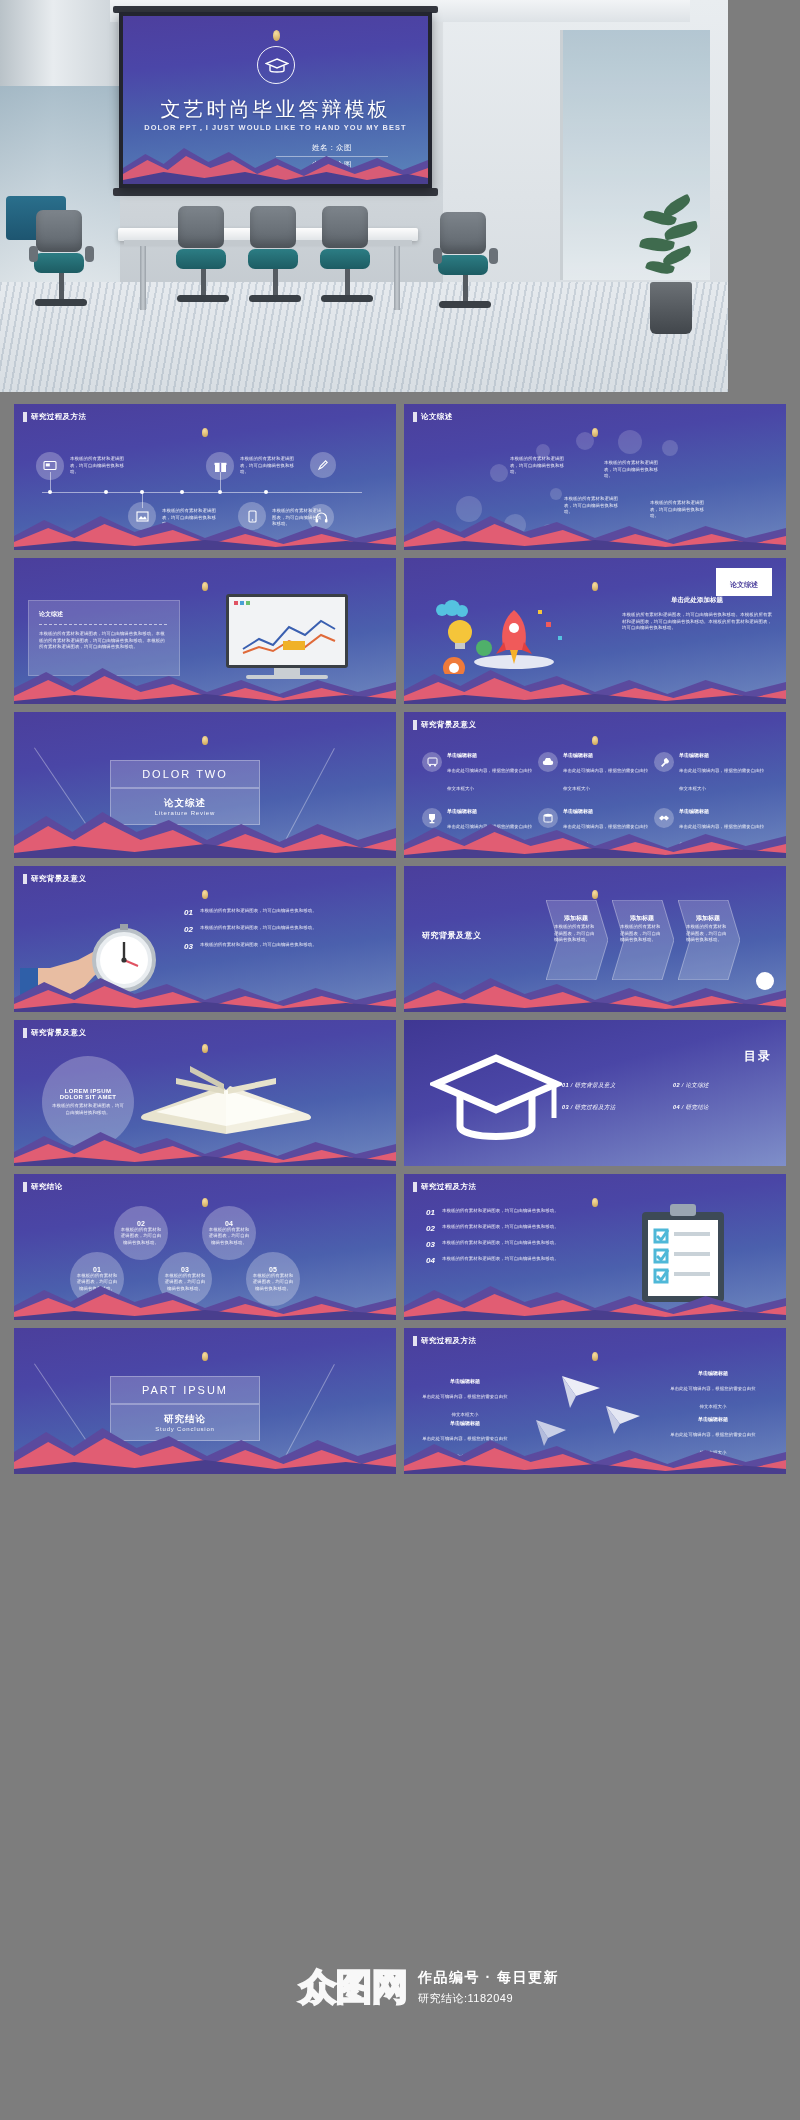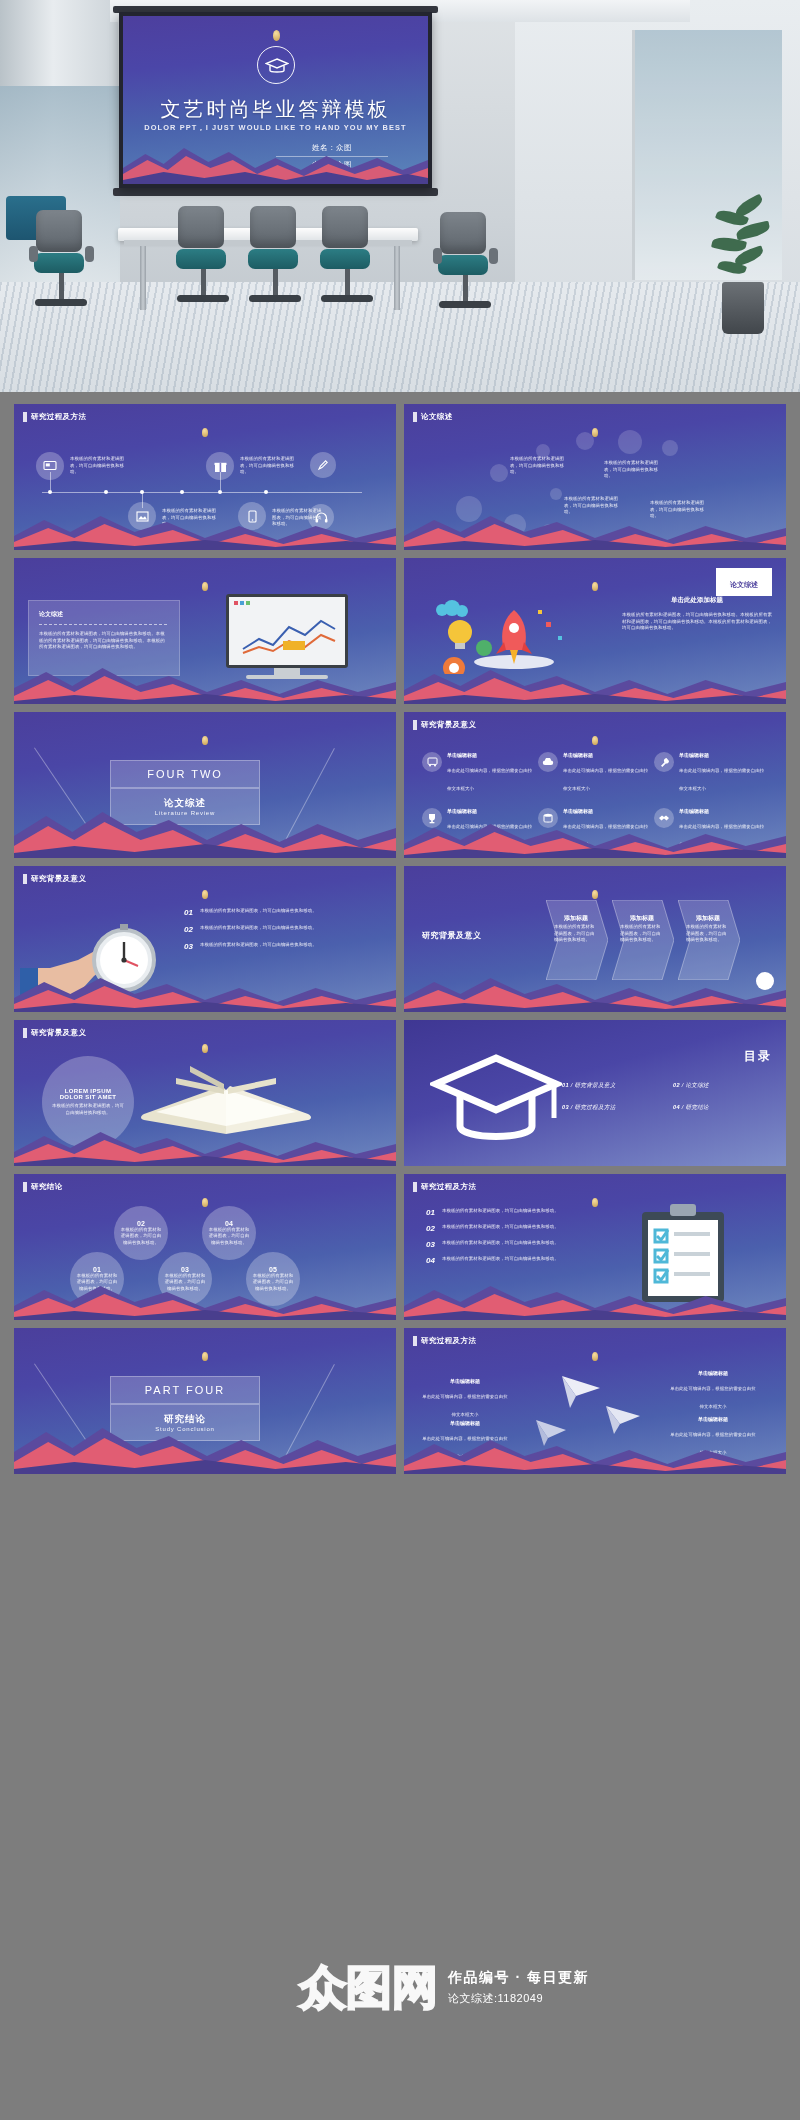--- a/index.html
+++ b/index.html
@@ -7,21 +7,21 @@
   body {
     font-family: "Liberation Sans", "DejaVu Sans", sans-serif;
     background: #7d7d7d;
     overflow: hidden;
     position: relative;
   }
 
   
   .hero {
     position: relative;
-    width: 800px;
+    width: 728px;
     height: 392px;
     overflow: hidden;
     background: linear-gradient(180deg, #dfe3e6 0%, #cdd3d8 55%, #b9c0c6 100%);
   }
   .hero-wall-left {
     position: absolute; left: 0; top: 0; width: 118px; height: 392px;
     background: linear-gradient(90deg,#b9c2c8 0%, #e8ecef 45%, #cdd4d9 100%);
   }
   .hero-wall-right {
     position: absolute; right: 0; top: 0; width: 285px; height: 392px;
@@ -241,21 +241,21 @@
   
   .numl { color: #fff; font-style: italic; font-weight: 700; font-size: 8px; }
 
   
   .wm {
     position: absolute; left: 300px; bottom: 96px; width: 488px; height: 74px;
     display: flex; align-items: center; gap: 10px; pointer-events: none;
   }
   .wm-logo { display: flex; gap: 5px; }
   .wm-ch {
-    color: rgba(255,255,255,.95); font-size: 46px; font-weight: 700; line-height: 1;
+    color: rgba(255,255,255,.95); font-size: 36px; font-weight: 700; line-height: 1;
     -webkit-text-stroke: 2.5px rgba(255,255,255,.95);
     color: transparent;
   }
   .wm-right { color: #fff; }
   .wm-slogan { font-size: 14px; font-weight: 700; letter-spacing: 1.5px; }
   .wm-id { font-size: 11px; margin-top: 4px; letter-spacing: .5px; }
 </style>
 </head>
 <body>
 
@@ -496,21 +496,21 @@
       <path d="M0 40 L0 26 L30 10 L56 22 L86 6 L120 22 L152 12 L190 28 L224 16 L262 30 L300 16 L340 28 L380 18 L380 40 Z" fill="#5b4a9e"></path>
       <path d="M0 40 L0 32 L34 18 L60 28 L90 14 L126 28 L158 20 L196 34 L230 24 L268 34 L306 24 L346 34 L380 26 L380 40 Z" fill="#ef5f6e" opacity=".9"></path>
       <path d="M0 40 L0 37 L60 31 L120 36 L190 30 L260 37 L330 31 L380 35 L380 40 Z" fill="#493e8d"></path>
     </svg>
   </div>
 
   <div class="sl">
     <div class="sl-dot"></div>
     <div class="diag" style="left:20px;top:36px;height:150px;transform:rotate(-34deg)"></div>
     <div class="diag" style="left:320px;top:36px;height:150px;transform:rotate(28deg)"></div>
-    <div class="part-box part-en" style="position:absolute;left:96px;top:48px;width:150px">FOUR TWO</div>
+    <div class="part-box part-en" style="position:absolute;left:96px;top:48px;width:150px">DOLOR TWO</div>
     <div class="part-box" style="position:absolute;left:96px;top:76px;width:150px;padding:8px 0">
       <div class="part-zh">论文综述</div>
       <div class="part-sub">Literature Review</div>
     </div>
     <svg class="mtn tall" viewBox="0 0 380 52" preserveAspectRatio="none">
       <path d="M0 52 L0 30 L32 10 L58 26 L88 6 L122 26 L154 14 L192 34 L226 18 L264 36 L302 18 L342 34 L380 22 L380 52 Z" fill="#5b4a9e"></path>
       <path d="M0 52 L0 40 L34 20 L60 34 L90 16 L126 34 L158 24 L196 42 L230 28 L268 42 L306 28 L346 42 L380 32 L380 52 Z" fill="#ef5f6e" opacity=".9"></path>
       <path d="M0 52 L0 47 L60 40 L120 46 L190 38 L260 47 L330 40 L380 45 L380 52 Z" fill="#493e8d"></path>
     </svg>
   </div>
@@ -783,21 +783,21 @@
       <path d="M0 40 L0 26 L30 10 L56 22 L86 6 L120 22 L152 12 L190 28 L224 16 L262 30 L300 16 L340 28 L380 18 L380 40 Z" fill="#5b4a9e"></path>
       <path d="M0 40 L0 32 L34 18 L60 28 L90 14 L126 28 L158 20 L196 34 L230 24 L268 34 L306 24 L346 34 L380 26 L380 40 Z" fill="#ef5f6e" opacity=".9"></path>
       <path d="M0 40 L0 37 L60 31 L120 36 L190 30 L260 37 L330 31 L380 35 L380 40 Z" fill="#493e8d"></path>
     </svg>
   </div>
 
   <div class="sl">
     <div class="sl-dot"></div>
     <div class="diag" style="left:20px;top:36px;height:150px;transform:rotate(-34deg)"></div>
     <div class="diag" style="left:320px;top:36px;height:150px;transform:rotate(28deg)"></div>
-    <div class="part-box part-en" style="position:absolute;left:96px;top:48px;width:150px">PART FOUR</div>
+    <div class="part-box part-en" style="position:absolute;left:96px;top:48px;width:150px">PART IPSUM</div>
     <div class="part-box" style="position:absolute;left:96px;top:76px;width:150px;padding:8px 0">
       <div class="part-zh">研究结论</div>
       <div class="part-sub">Study Conclusion</div>
     </div>
     <svg class="mtn tall" viewBox="0 0 380 52" preserveAspectRatio="none">
       <path d="M0 52 L0 30 L32 10 L58 26 L88 6 L122 26 L154 14 L192 34 L226 18 L264 36 L302 18 L342 34 L380 22 L380 52 Z" fill="#5b4a9e"></path>
       <path d="M0 52 L0 40 L34 20 L60 34 L90 16 L126 34 L158 24 L196 42 L230 28 L268 42 L306 28 L346 42 L380 32 L380 52 Z" fill="#ef5f6e" opacity=".9"></path>
       <path d="M0 52 L0 47 L60 40 L120 46 L190 38 L260 47 L330 40 L380 45 L380 52 Z" fill="#493e8d"></path>
     </svg>
   </div>
@@ -840,15 +840,15 @@
   </div>
 
 </div>
 
 <div class="wm">
   <div class="wm-logo">
     <span class="wm-ch">众图网</span>
   </div>
   <div class="wm-right">
     <div class="wm-slogan">作品编号 · 每日更新</div>
-    <div class="wm-id">论文综述:1182049</div>
+    <div class="wm-id">研究结论:1182049</div>
   </div>
 </div>
 
 </body></html>

